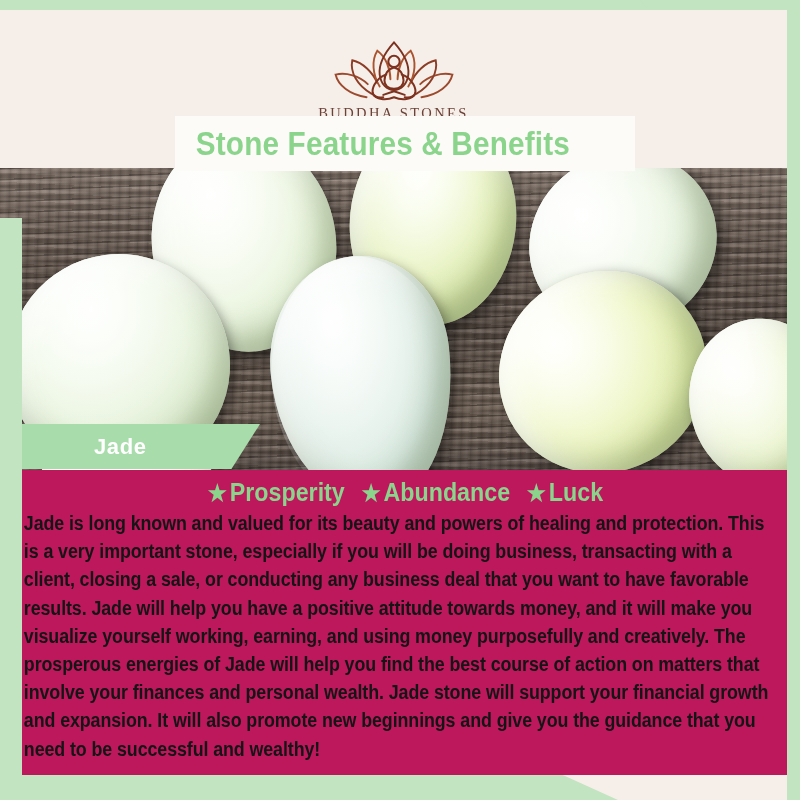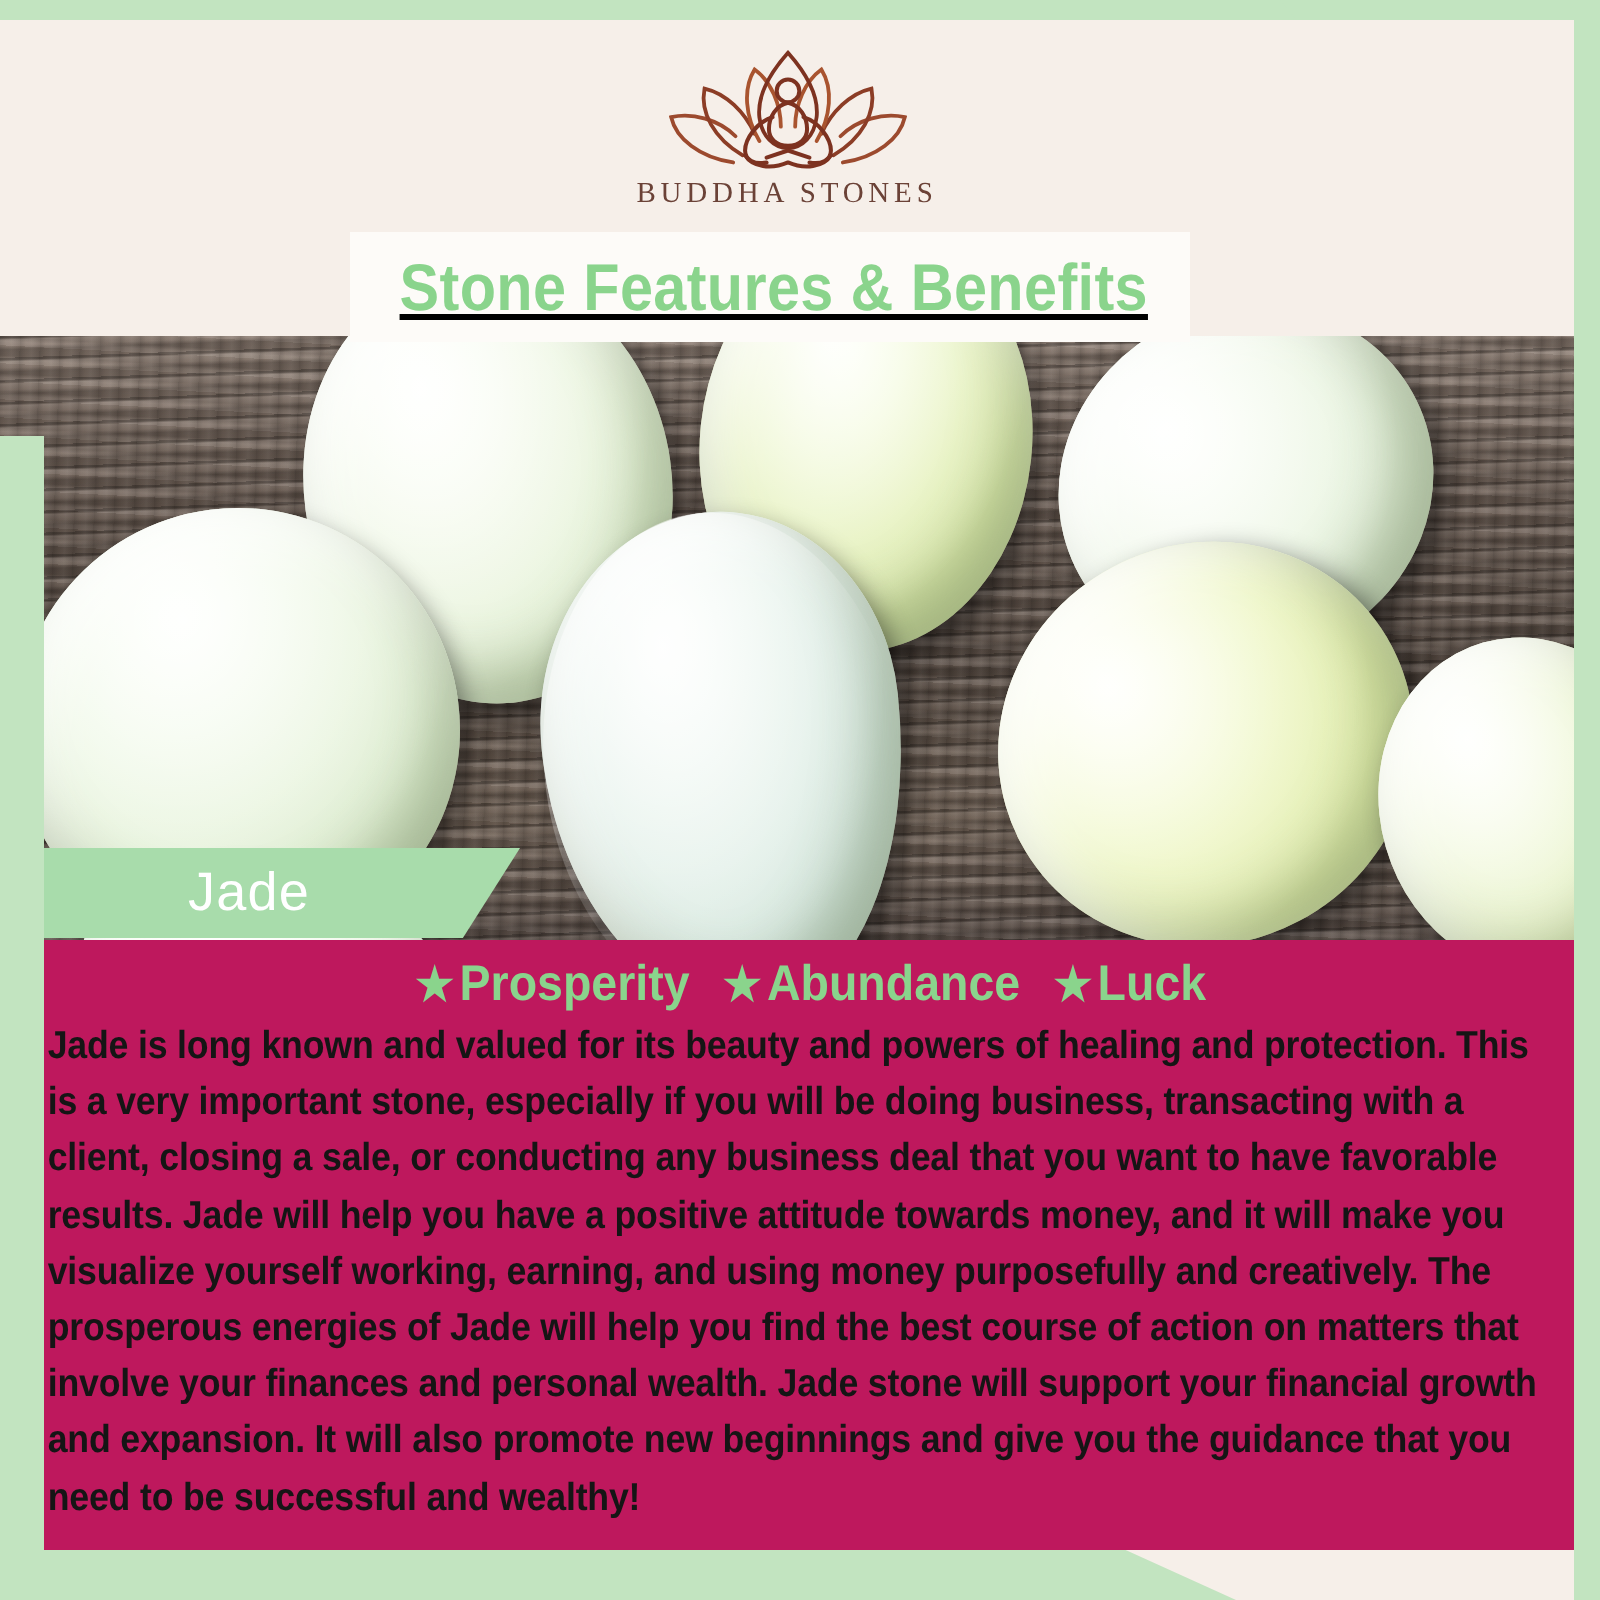--- a/index.html
+++ b/index.html
@@ -55,21 +55,21 @@
   
   .header {
     position: absolute;
     left: 0; top: 10px;
     width: 787px;
     height: 112px;
     z-index: 5;
     display: flex;
     flex-direction: column;
     align-items: center;
-    justify-content: flex-start;
+    justify-content: flex-end;
     padding-top: 14px;
     box-sizing: border-box;
   }
   .logo-mark {
     width: 132px;
     height: 62px;
     display: block;
   }
   .brand-name {
     margin-top: 3px;
@@ -140,49 +140,48 @@
     width: 238px;
     height: 45px;
     background: #a8dcab;
     z-index: 6;
     clip-path: polygon(0 0, 100% 0, 88% 100%, 0 100%);
     display: flex;
     align-items: center;
   }
   .jade-tag span {
     color: #ffffff;
-    font-size: 27px;
-    font-weight: 400;
+    font-size: 22px;
+    font-weight: 700;
     letter-spacing: .6px;
     margin-left: 72px;
   }
 
   
   .left-bar {
     position: absolute;
     left: 0; top: 218px;
     width: 22px;
     height: 560px;
     background: #c2e4c0;
     z-index: 4;
   }
 
   
   .title-band {
     position: absolute;
     left: 175px;
     top: 116px;
-    width: 420px;
+    width: 460px;
     height: 55px;
     background: #fdfbf8;
     z-index: 6;
     display: flex;
     align-items: center;
-    justify-content: flex-end;
-    text-decoration: underline;
+    justify-content: flex-start;
   }
   .title-band h1 {
     margin: 0;
     font-size: 33px;
     font-weight: 700;
     color: #8ad48c;
     letter-spacing: .2px;
     transform: scaleX(0.90);
     white-space: nowrap;
   }

